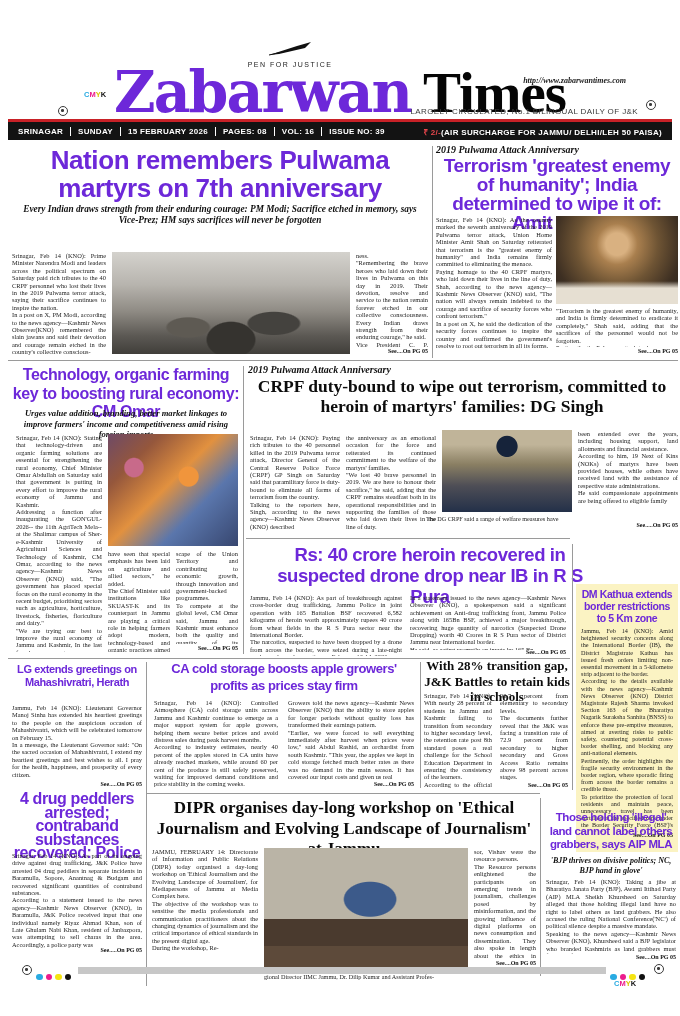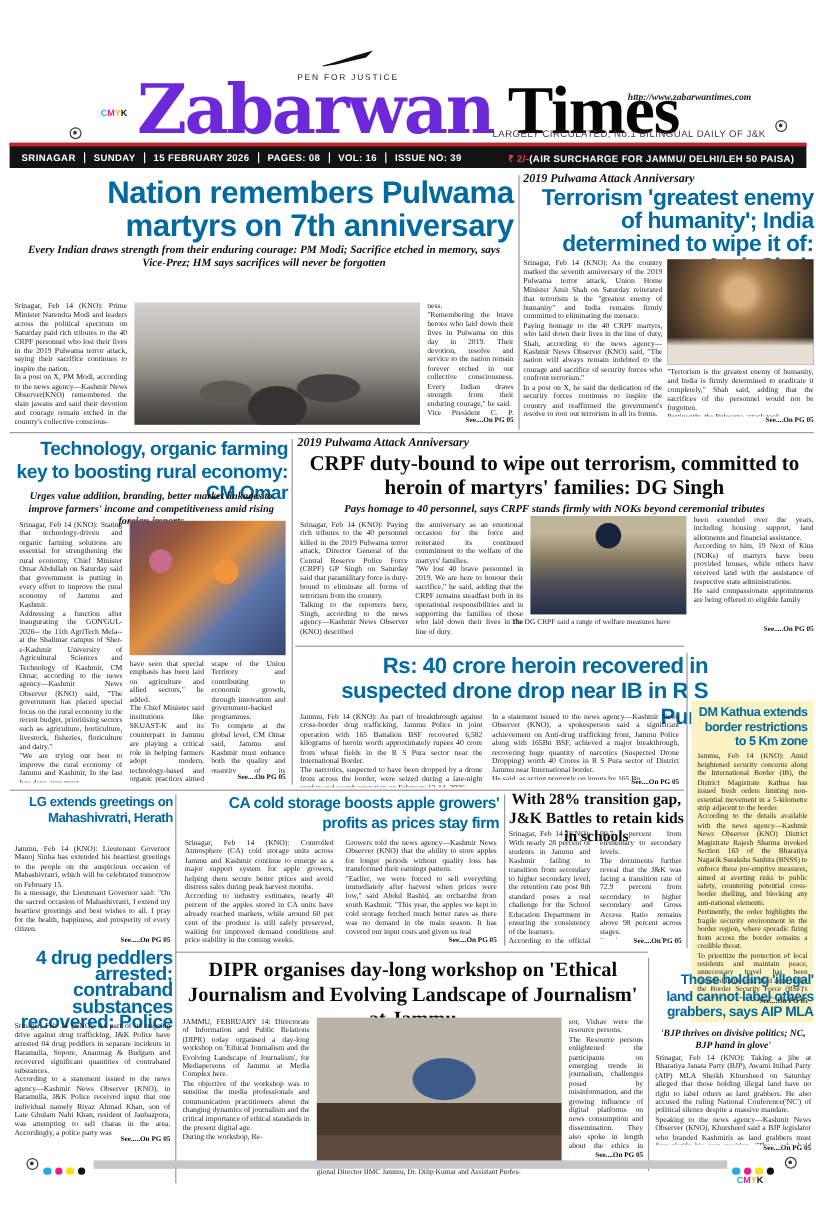--- a/index.html
+++ b/index.html
@@ -3,21 +3,21 @@
 <meta charset="utf-8">
 <style>
   html,body { margin:0; padding:0; background:#e9e9e9; }
   #page {
     position:relative; width:680px; height:1016px; background:#ffffff;
     font-family:"Liberation Serif", serif; color:#1a1a1a; overflow:hidden;
     margin:0 auto;
   }
   .abs { position:absolute; }
   
-  .h-sans { font-family:"Liberation Sans", sans-serif; font-weight:bold; color:#0369a1; text-align:right; letter-spacing:-0.4px; }
+  .h-sans { font-family:"Liberation Sans", sans-serif; font-weight:bold; color:#6d28d9; text-align:center; letter-spacing:-0.4px; }
   .h-serif { font-family:"Liberation Serif", serif; font-weight:bold; color:#0c0c0c; text-align:center; }
   .kicker { font:bold italic 10px/11px "Liberation Serif", serif; color:#111; }
   .deck { font:bold italic 9.3px/11px "Liberation Serif", serif; text-align:center; color:#111; }
   .body-text { font:6.4px/7.4px "Liberation Serif", serif; text-align:justify; white-space:pre-line; overflow:hidden; color:#1c1c1c; }
   .caption { font:6.2px/7.2px "Liberation Serif", serif; color:#1c1c1c; white-space:nowrap; overflow:hidden; }
   .jump { font:bold 6px/7px "Liberation Serif", serif; text-align:right; color:#111; }
   
   .vline { border-left:1px solid #9a9a9a; width:0; }
   .hline { border-top:1px solid #9a9a9a; height:0; }
   
@@ -134,21 +134,20 @@
 He said sustained efforts by progressive farmers, growers, agricultural scientists and researchers are transforming the agrarian land-</div>
   <div class="abs body-text" style="left:176px; top:550px; width:62px; height:94px;">scape of the Union Territory and contributing to economic growth, through innovation and government-backed programmes.
 To compete at the global level, CM Omar said, Jammu and Kashmir must enhance both the quality and quantity of its agricultural produce. He stressed the need for value addition, branding and stronger market linkages to ensure better returns for farmers.
 Highlighting the significance of the GON'GUL,</div>
   <div class="abs jump" style="left:176px; top:645px; width:62px;">See....On PG 05</div>
 
   <div class="abs vline" style="left:243px; top:366px; height:288px;"></div>
 
   <div class="abs kicker" style="left:248px; top:364px; width:428px;">2019 Pulwama Attack Anniversary</div>
   <div class="abs h-serif" style="left:248px; top:376px; width:428px; font-size:17.5px; line-height:20px;">CRPF duty-bound to wipe out terrorism, committed to heroin of martyrs' families: DG Singh</div>
-  <div class="abs deck" style="left:248px; top:419px; width:428px; font-size:9px;">Pays homage to 40 personnel, says CRPF stands firmly with NOKs beyond ceremonial tributes</div>
   <div class="abs body-text" style="left:250px; top:434px; width:90px; height:104px;">Srinagar, Feb 14 (KNO): Paying rich tributes to the 40 personnel killed in the 2019 Pulwama terror attack, Director General of the Central Reserve Police Force (CRPF) GP Singh on Saturday said that paramilitary force is duty-bound to eliminate all forms of terrorism from the country.
 Talking to the reporters here, Singh, according to the news agency—Kashmir News Observer (KNO) described</div>
   <div class="abs body-text" style="left:346px; top:434px; width:90px; height:104px;">the anniversary as an emotional occasion for the force and reiterated its continued commitment to the welfare of the martyrs' families.
 "We lost 40 brave personnel in 2019. We are here to honour their sacrifice," he said, adding that the CRPF remains steadfast both in its operational responsibilities and in supporting the families of those who laid down their lives in the line of duty.</div>
   <div id="photo-dgcrpf" class="photo" style="left:442px; top:430px; width:130px; height:82px;"></div>
   <div class="abs caption" style="left:426px; top:515px; width:150px;">The DG CRPF said a range    of welfare measures have</div>
   <div class="abs body-text" style="left:578px; top:430px; width:100px; height:92px;">been extended over the years, including housing support, land allotments and financial assistance.
 According to him, 19 Next of Kins (NOKs) of martyrs have been provided houses, while others have received land with the assistance of respective state administrations.
 He said compassionate appointments are being offered to eligible family</div>
   <div class="abs jump" style="left:578px; top:522px; width:100px;">See.....On PG 05</div>

